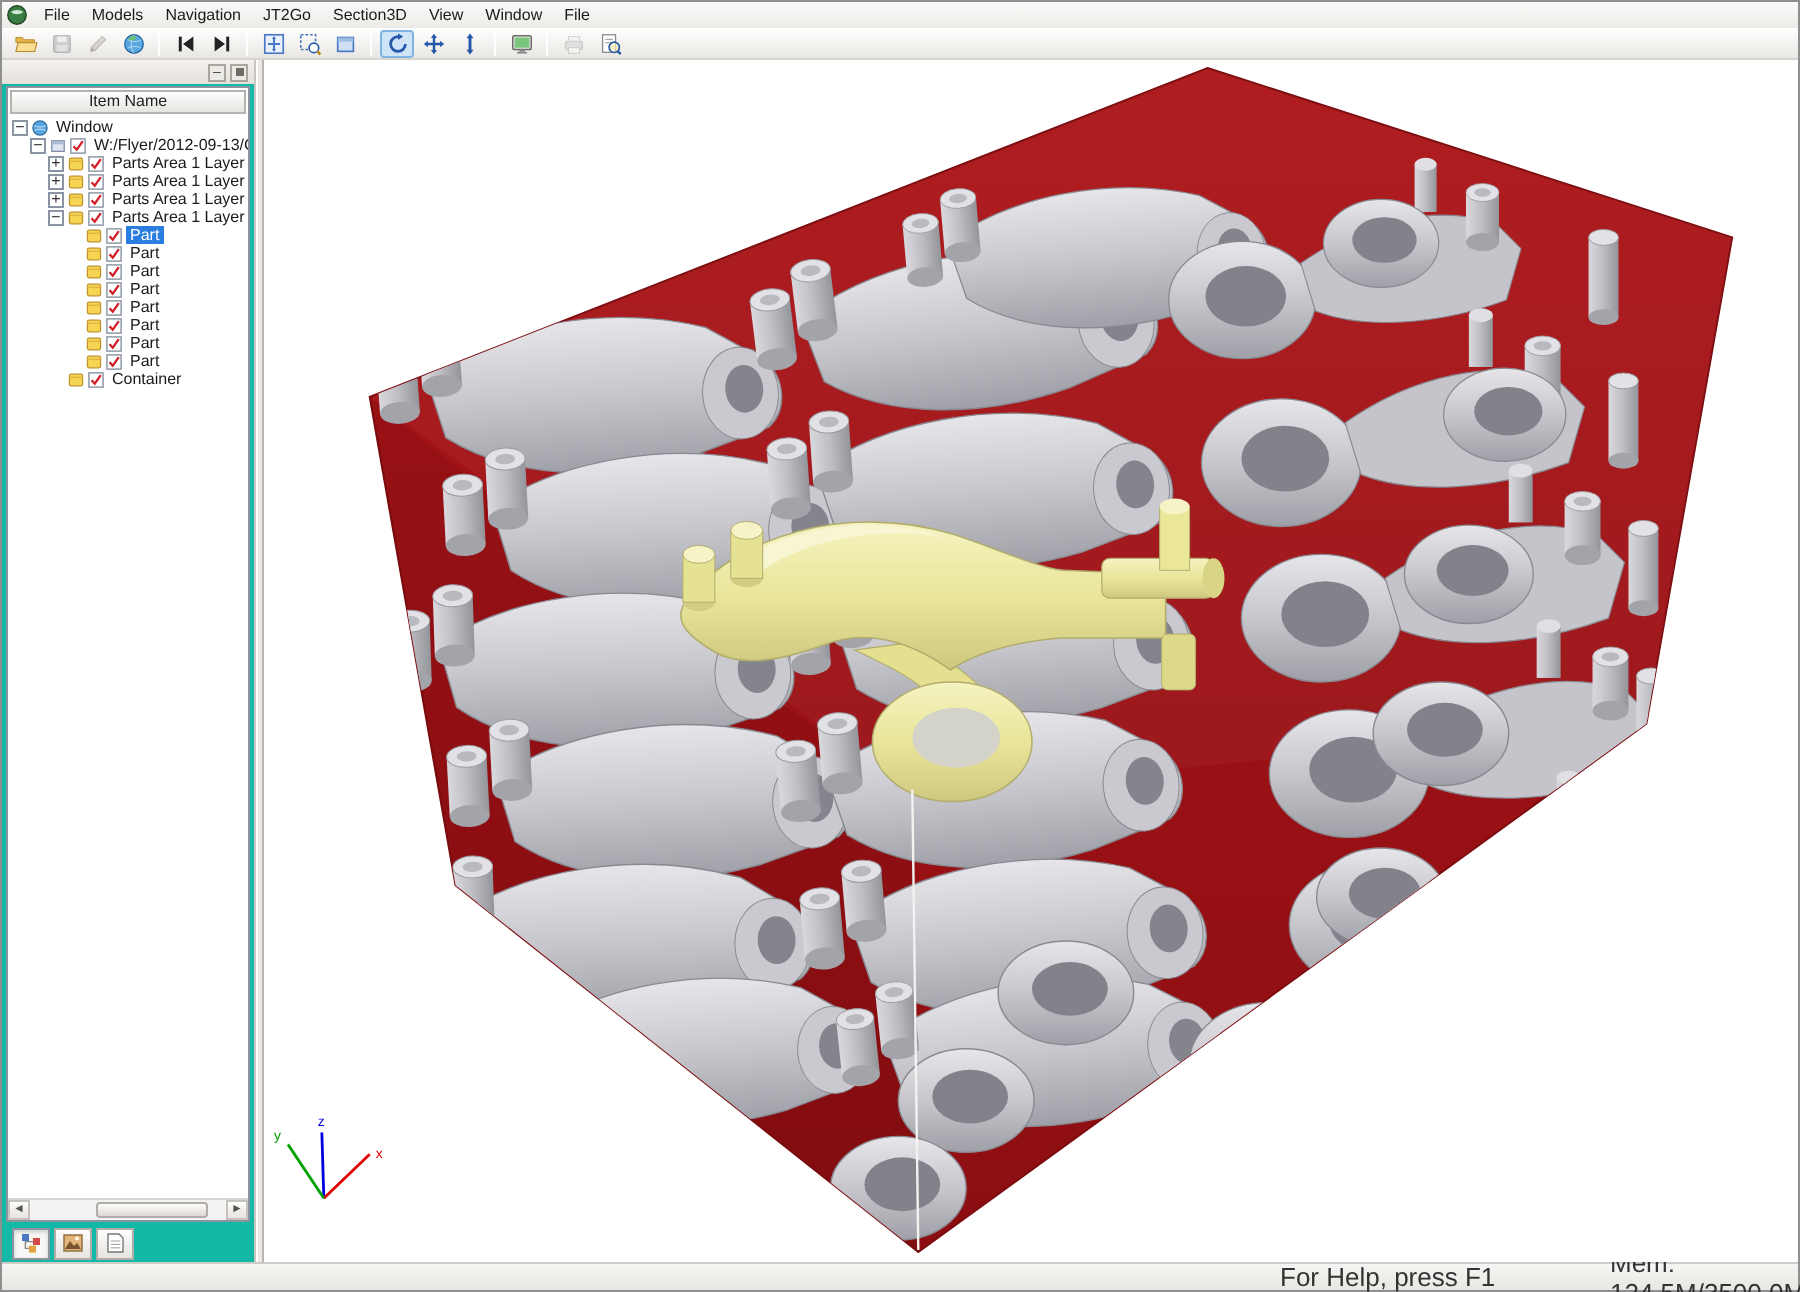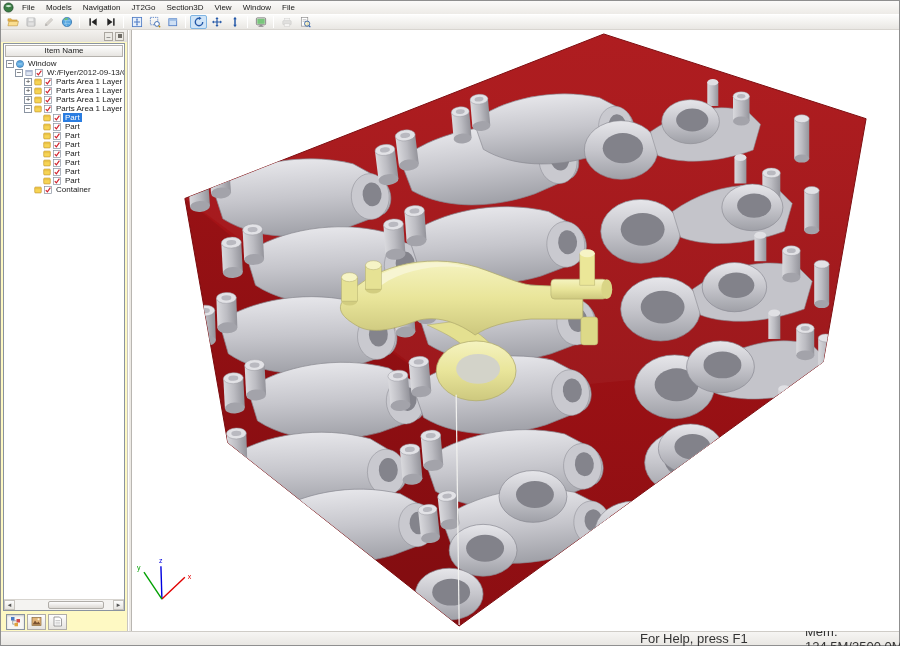--- a/index.html
+++ b/index.html
@@ -17,21 +17,21 @@
   .tbtn { width:17px; height:14px; display:flex; align-items:center; justify-content:center; border:1px solid transparent; border-radius:2px; background:transparent; }
   .tbtn svg { width:12px; height:12px; }
   .tbtn.active { background:#cfe4f7; border-color:#7eb4e2; }
   .tbtn.disabled svg { opacity:.42; filter:grayscale(.8); }
   .tsep { width:1px; height:12px; background:#cfccc7; border-right:1px solid #ffffff; margin:0 3px; }
 
   
   .main { flex:1; display:flex; min-height:0; }
 
   
-  .sidepanel { width:127px; background:#fef9c3; display:flex; flex-direction:column; border-right:1px solid #c9c6c1; }
+  .sidepanel { width:127px; background:#14b8a6; display:flex; flex-direction:column; border-right:1px solid #c9c6c1; }
   .panel-titlebar { height:12px; display:flex; align-items:center; justify-content:flex-end; gap:2px; padding:0 3px; background:linear-gradient(#f3f1ee,#e4e1dc); }
   .pbtn { width:9px; height:9px; border:1px solid #aaa69f; background:#eceae5; display:flex; align-items:center; justify-content:center; font-size:7px; line-height:7px; color:#444; }
   .pbtn .sq { width:4px; height:4px; background:#6f6c66; }
   .tree-frame { flex:1; margin:1px 2px 1px 2px; border:1px solid #8a93a0; background:#fff; display:flex; flex-direction:column; min-height:0; }
   .tree-header { height:12px; margin:1px; border:1px solid #b5b2ad; background:linear-gradient(#fdfdfd,#e7e5e1); text-align:center; line-height:10px; font-size:8px; color:#222; }
   .tree-body { flex:1; overflow:hidden; padding-top:1px; }
   .trow { display:flex; align-items:center; height:9px; gap:2px; white-space:nowrap; }
   .exp { width:8px; height:8px; min-width:8px; border:1px solid #8a94a2; background:#fff; font-size:8px; line-height:6px; text-align:center; color:#333; }
   .exp.hid { visibility:hidden; border:none; }
   .tico { width:8px; height:8px; min-width:8px; }

